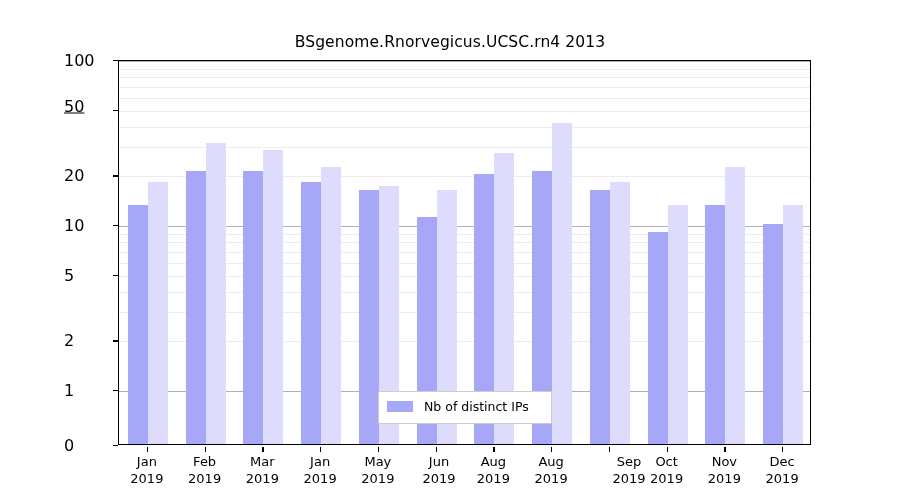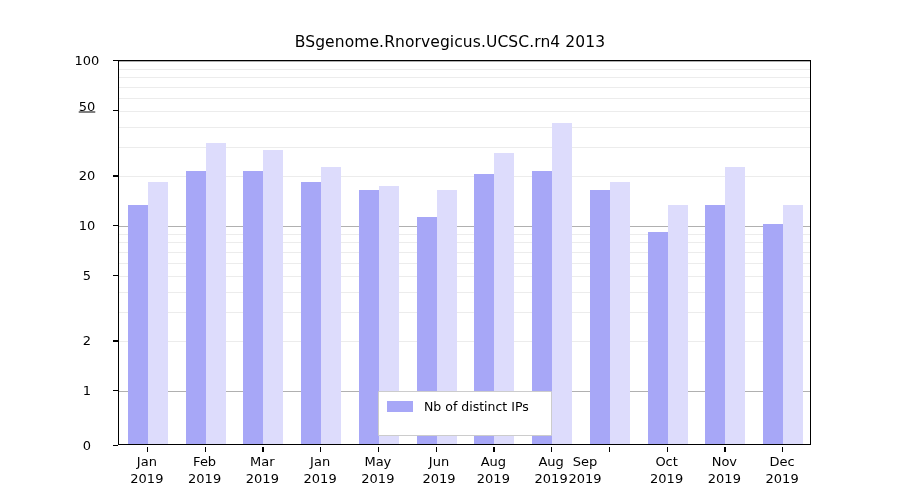--- a/index.html
+++ b/index.html
@@ -62,22 +62,22 @@
     bottom: 0;
   }
   .bar.ip   { background: #a7a7f7; }
   .bar.dl   { background: #dddcfc; }
 
   
   .ytick-label {
     position: absolute;
     right: 0;
     width: 46px;
-    text-align: center;
-    font-size: 13px;
+    text-align: left;
+    font-size: 16px;
     color: #000000;
     transform: translateY(-50%);
     white-space: nowrap;
   }
   .ytick-mark {
     position: absolute;
     width: 4.5px;
     height: 1.3px;
     background: #000000;
     left: 113px;
@@ -113,21 +113,21 @@
     width: 1.3px;
     height: 4.5px;
     background: #000000;
   }
   
   #legend {
     position: absolute;
     left: 378px;
     top: 391px;
     width: 174px;
-    height: 45px;
+    height: 33px;
     background: #ffffff;
     border: 1px solid #cccccc;
     border-radius: 1px;
     box-sizing: border-box;
     padding: 5px 8px;
   }
   .legend-row {
     display: flex;
     align-items: center;
     height: 18px;
@@ -246,21 +246,21 @@
       <div class="xtick-group" style="left: 375.375px;">
         <div>Aug</div>
         <div>2019</div>
       </div>
       <div class="xtick-mark" style="left: 375.375px;"></div>
       <div class="xtick-group" style="left: 433.125px;">
         <div>Aug</div>
         <div>2019</div>
       </div>
       <div class="xtick-mark" style="left: 433.125px;"></div>
-      <div class="xtick-group" style="left: 467px;">
+      <div class="xtick-group" style="left: 511px;">
         <div>Sep</div>
         <div>2019</div>
       </div>
       <div class="xtick-mark" style="left: 490.875px;"></div>
       <div class="xtick-group" style="left: 548.625px;">
         <div>Oct</div>
         <div>2019</div>
       </div>
       <div class="xtick-mark" style="left: 548.625px;"></div>
       <div class="xtick-group" style="left: 606.375px;">

